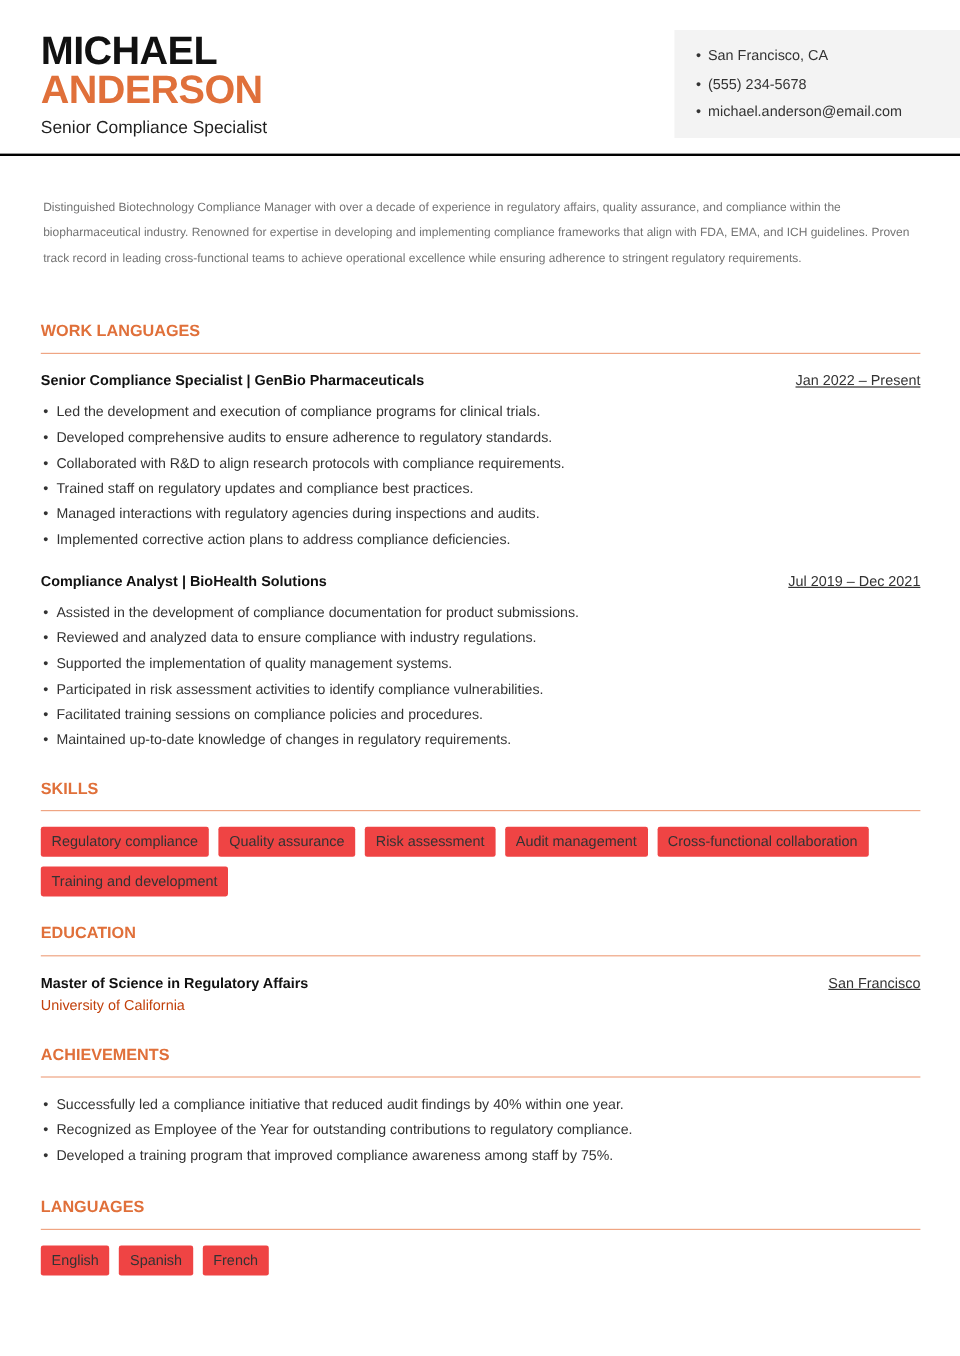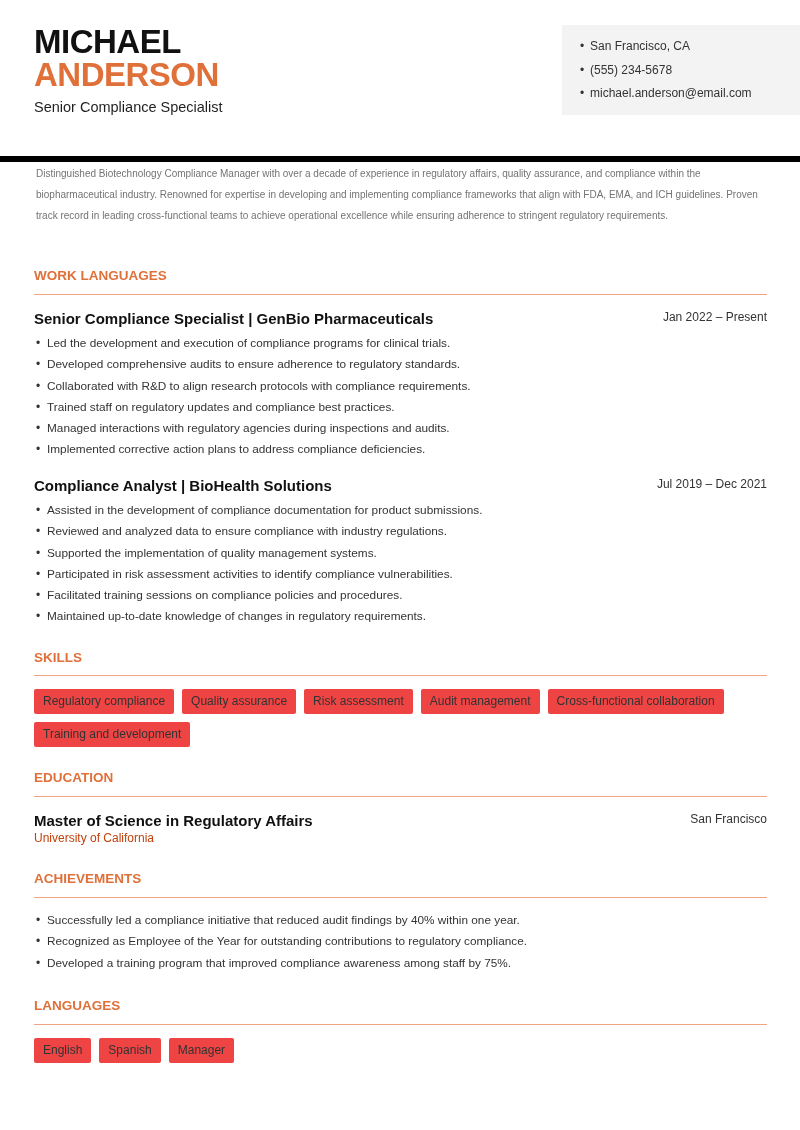--- a/index.html
+++ b/index.html
@@ -1,29 +1,29 @@
 <!DOCTYPE html>
 <html><head>
 <meta charset="utf-8">
 <style>
   * { box-sizing: border-box; margin: 0; padding: 0; }
   html, body { width: 800px; height: 1130px; background: #ffffff; }
   body { font-family: "Liberation Sans", sans-serif; color: #2a2a2a; position: relative; overflow: hidden; }
-  .header { position: relative; height: 162px; border-bottom: 6px solid #000000; }
+  .header { position: relative; height: 130px; border-bottom: 2px solid #000000; }
   .name-first { position: absolute; left: 34px; top: 24px; font-size: 33px; font-weight: 700; color: #111111; letter-spacing: -0.5px; line-height: 36px; }
   .name-last { position: absolute; left: 34px; top: 57px; font-size: 33px; font-weight: 700; color: #e0703a; letter-spacing: -0.5px; line-height: 36px; }
   .job-title { position: absolute; left: 34px; top: 99px; font-size: 14.5px; color: #1f1f1f; }
   .contact { position: absolute; left: 562px; top: 25px; width: 238px; height: 90px; background: #f3f3f3; padding: 14px 0 0 18px; }
   .contact-item { font-size: 12px; color: #333; height: 23.5px; display: flex; align-items: flex-start; }
   .bullet { display: inline-block; width: 10px; font-size: 12px; color: #333; flex-shrink: 0; }
   .summary { position: absolute; left: 36px; top: 164px; width: 735px; font-size: 10px; line-height: 20.8px; color: #737373; }
   .section-title { position: absolute; left: 34px; font-size: 13.5px; font-weight: 700; color: #e0703a; }
   .section-rule { position: absolute; left: 34px; width: 733px; height: 0; border-top: 1.5px solid #efa583; }
-  .entry-title { position: absolute; left: 34px; font-size: 15px; font-weight: 700; color: #111; }
-  .entry-date { position: absolute; right: 33px; font-size: 12px; color: #333; text-align: right; }
+  .entry-title { position: absolute; left: 34px; font-size: 12px; font-weight: 700; color: #111; }
+  .entry-date { position: absolute; right: 33px; font-size: 12px; color: #333; text-align: right; text-decoration: underline; }
   .list { position: absolute; left: 36px; width: 740px; }
   .list-item { font-size: 11.8px; color: #333; height: 21.3px; display: flex; }
   .list-item .bullet { width: 11px; }
   .tags { position: absolute; left: 34px; width: 740px; display: flex; flex-wrap: wrap; gap: 8px 8px; }
   .tag { background: #ef4444; font-size: 12px; color: #333; padding: 0 9px; height: 25px; line-height: 25px; border-radius: 2px; }
   .sub { position: absolute; left: 34px; font-size: 12px; color: #c2410c; }
 </style>
 </head>
 <body>
 
@@ -142,14 +142,14 @@
       <span class="bullet">•</span>
       <span>Developed a training program that improved compliance awareness among staff by 75%.</span>
     </div>
 </div>
 
 <div class="section-title" style="top:998px">LANGUAGES</div>
 <div class="section-rule" style="top:1024px"></div>
 <div class="tags" style="top:1038px">
   <span class="tag">English</span>
   <span class="tag">Spanish</span>
-  <span class="tag">Manager</span>
+  <span class="tag">French</span>
 </div>
 
 </body></html>

